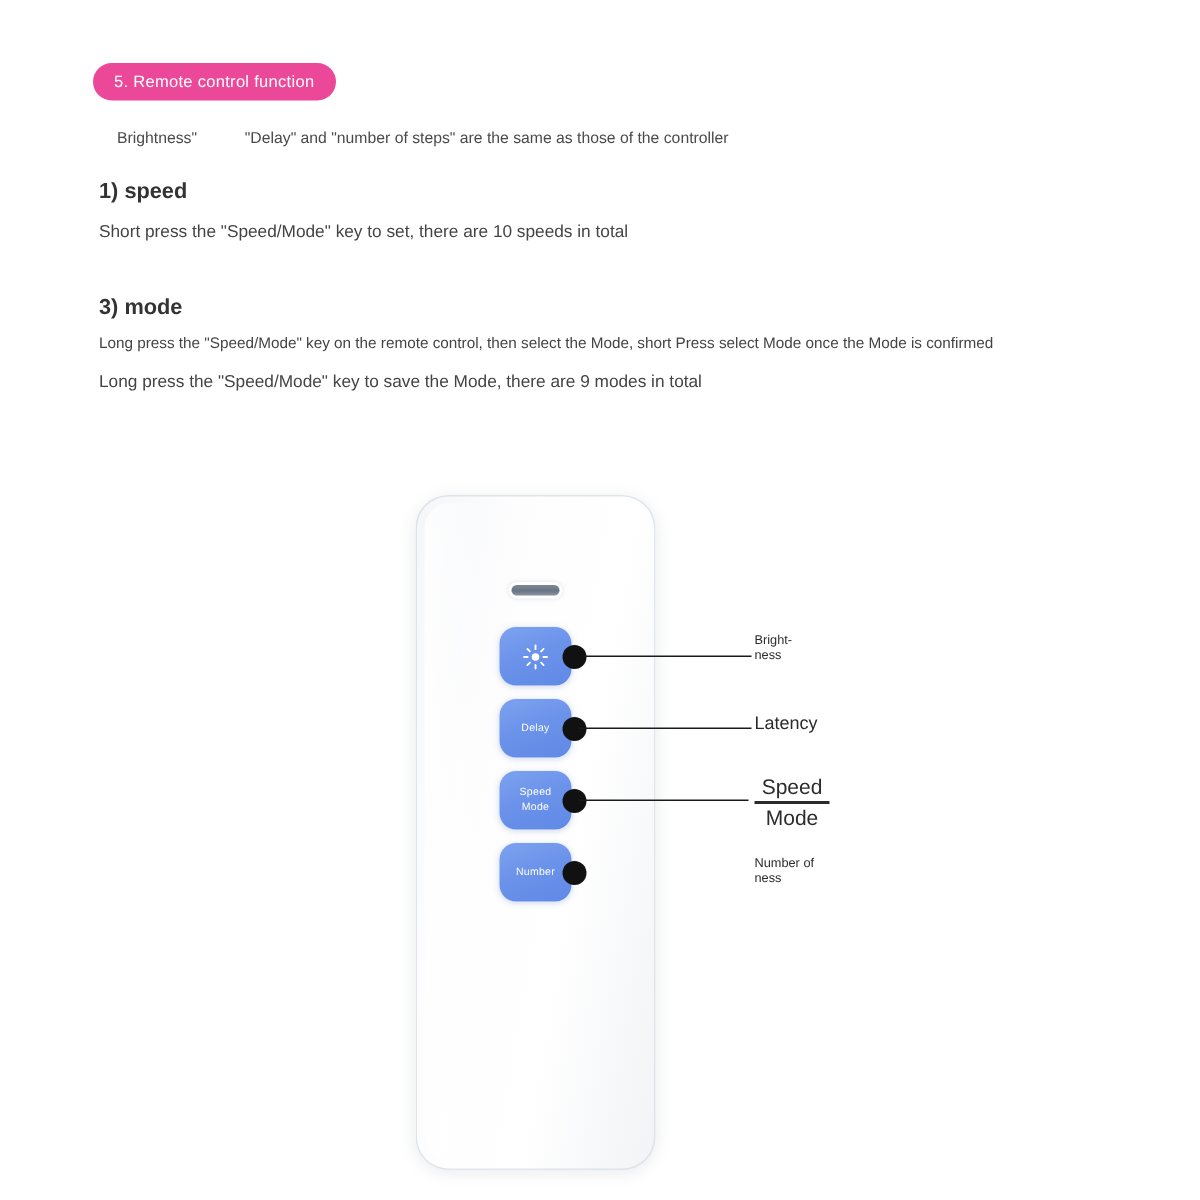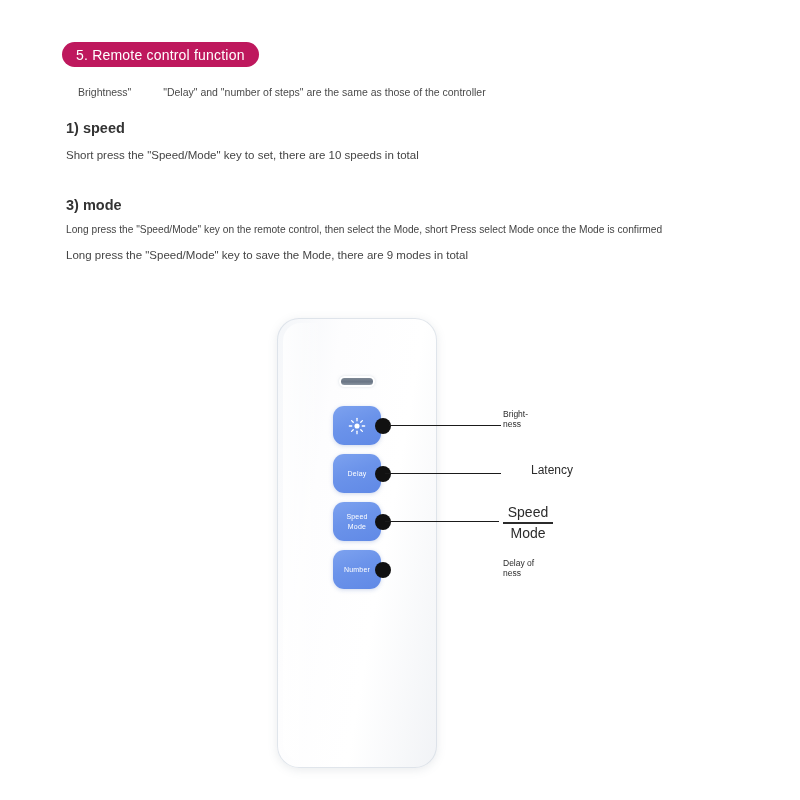--- a/index.html
+++ b/index.html
@@ -17,23 +17,23 @@
   }
 
   
   .section-badge {
     position: absolute;
     left: 62px;
     top: 42px;
     height: 25px;
     padding: 0 14px;
     border-radius: 13px;
-    background: #be185d;
+    background: #ec4899;
     color: #ffffff;
-    font-size: 14px;
+    font-size: 11px;
     letter-spacing: 0.2px;
     display: flex;
     align-items: center;
     white-space: nowrap;
   }
 
   
   .intro-line {
     position: absolute;
     left: 78px;
@@ -74,21 +74,21 @@
   }
   .p-mode-2 {
     top: 249px;
     font-size: 11.5px;
   }
 
   
   .remote-figure {
     position: absolute;
     left: 0;
-    top: 0;
+    top: 12px;
     width: 800px;
     height: 592px;
   }
 
   .remote-body {
     position: absolute;
     left: 277px;
     top: 318px;
     width: 160px;
     height: 450px;
@@ -173,21 +173,20 @@
     line-height: 10px;
   }
 
   
   .dot-latency    { left: 375px; top: 466px; }
   .leader-latency { left: 385px; top: 473px; width: 116px; }
   .txt-latency {
     left: 503px;
     top: 463px;
     font-size: 12px;
-    margin-left: 28px;
   }
 
   
   .dot-speedmode    { left: 375px; top: 514px; }
   .leader-speedmode { left: 385px; top: 521px; width: 114px; }
   .frac {
     position: absolute;
     left: 503px;
     top: 504px;
     display: flex;
@@ -286,17 +285,17 @@
   <div class="leader leader-speedmode"></div>
   <div class="frac">
     <div class="frac-top">Speed</div>
     <div class="frac-bar"></div>
     <div class="frac-bottom">Mode</div>
   </div>
 
   <div class="dot dot-number"></div>
   <div class="leader leader-number"></div>
   <div class="callout-text txt-number">
-    <div>Delay of</div>
+    <div>Number of</div>
     <div>ness</div>
   </div>
 
 </div>
 
 </body></html>

